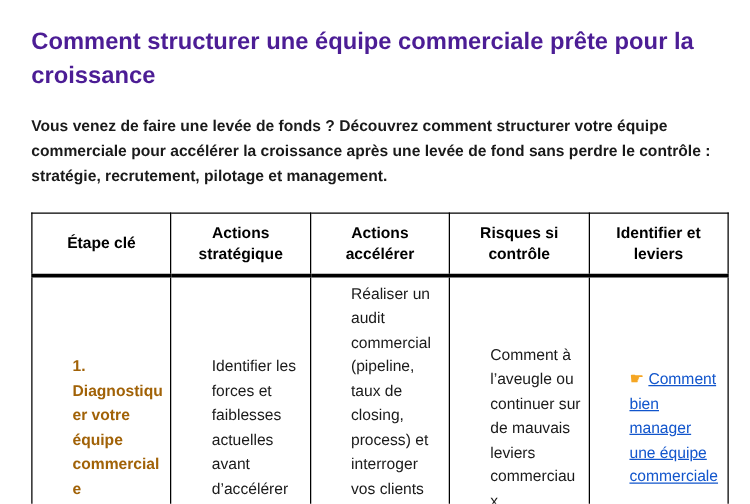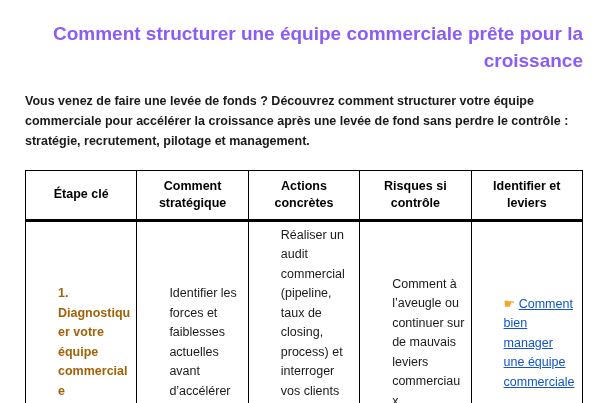--- a/index.html
+++ b/index.html
@@ -19,22 +19,21 @@
   }
   .content {
     margin-left: 25px;
     width: 558px;
   }
   .article-title {
     margin: 21px 0 0 0;
     font-size: 19px;
     font-weight: 700;
     line-height: 1.42;
-    color: #8b5cf6;
-    text-align: right;
+    color: #4c1d95;
   }
   .article-intro {
     margin: 16px 0 0 0;
     font-size: 12.5px;
     line-height: 20px;
     font-weight: bold;
   }
   table.data-table {
     margin-top: 19px;
     width: 558px;
@@ -86,22 +85,22 @@
 <div class="content">
 
   <h1 class="article-title">Comment structurer une équipe commerciale prête pour la croissance</h1>
 
   <p class="article-intro">Vous venez de faire une levée de fonds ? Découvrez comment structurer votre équipe commerciale pour accélérer la croissance après une levée de fond sans perdre le contrôle : stratégie, recrutement, pilotage et management.</p>
 
   <table class="data-table">
     <thead>
       <tr>
         <th>Étape clé</th>
-        <th>Comment stratégique</th>
-        <th>Actions concrètes</th>
+        <th>Actions stratégique</th>
+        <th>Actions accélérer</th>
         <th>Risques si contrôle</th>
         <th>Identifier et leviers</th>
       </tr>
     </thead>
     <tbody>
       <tr>
         <td class="cell-bold">1. Diagnostiquer votre équipe commerciale</td>
         <td>Identifier les forces et faiblesses actuelles avant d’accélérer</td>
         <td>Réaliser un audit commercial (pipeline, taux de closing, process) et interroger vos clients perdus pour comprendre les manques</td>
         <td>Comment à l’aveugle ou continuer sur de mauvais leviers commerciaux</td>

